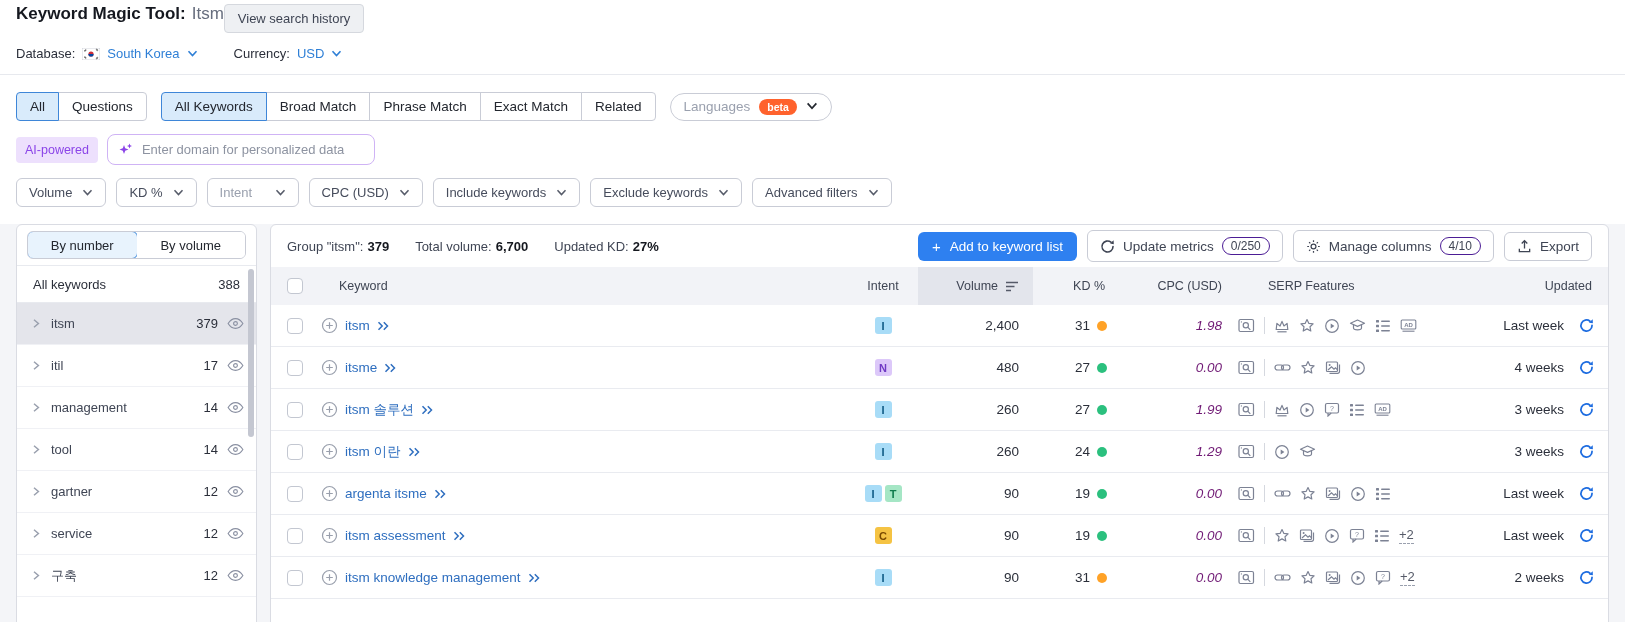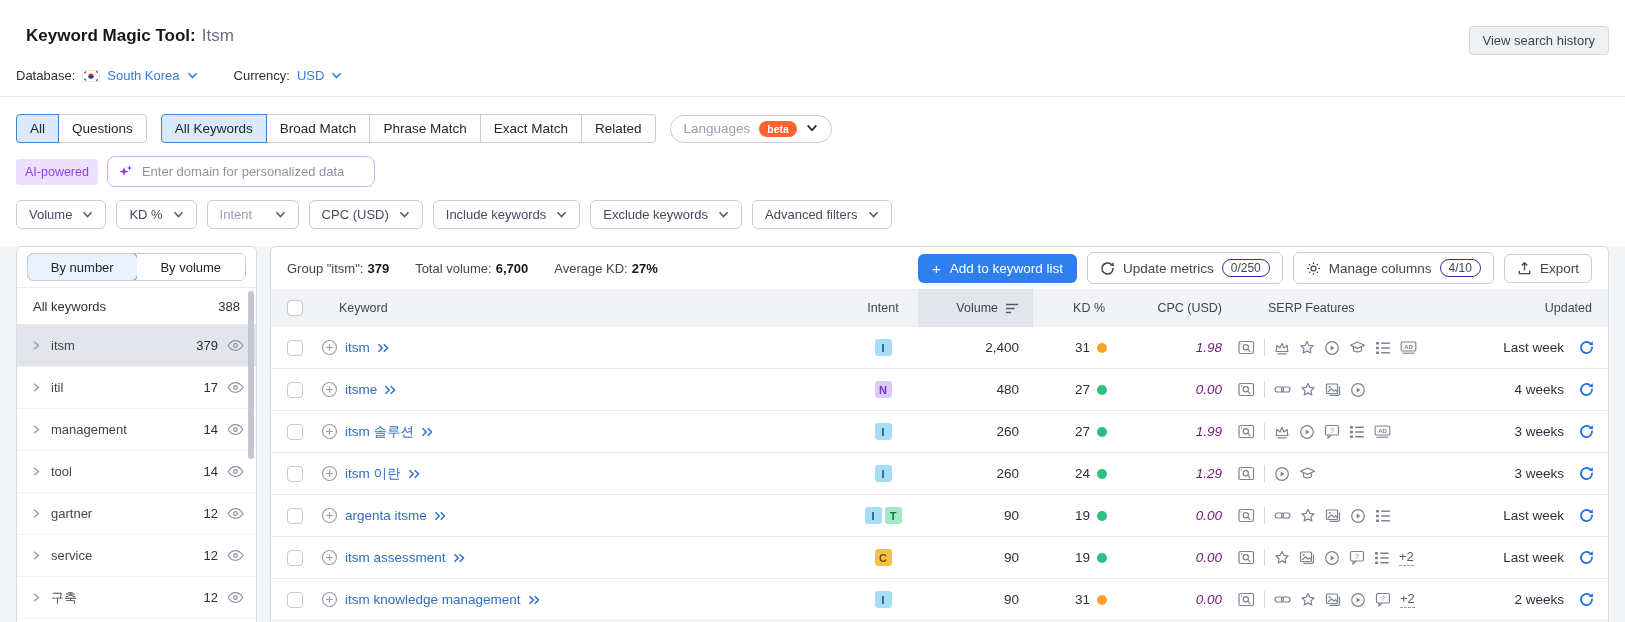--- a/index.html
+++ b/index.html
@@ -5,21 +5,21 @@
   * { box-sizing: border-box; margin: 0; padding: 0; }
   body {
     width: 1625px; height: 622px; overflow: hidden;
     font-family: "Liberation Sans", sans-serif;
     color: #2b2f3a; background: #fff; position: relative;
   }
   svg { display: block; }
 
   
   .top { padding: 0 16px; border-bottom: 1px solid #e7e9ee; background: #fff; }
-  .header-row { display: flex; justify-content: space-between; align-items: flex-start; padding-top: 26px; margin-left: 10px; }
+  .header-row { display: flex; align-items: flex-start; padding-top: 4px; }
   .title { font-size: 17px; font-weight: bold; color: #15181f; }
   .title .query { font-weight: normal; color: #676e7e; margin-left: 6px; }
   .vsh-btn { background: #eef0f3; border: 1px solid #d5d8de; border-radius: 4px; padding: 6px 13px; font-size: 13px; color: #3f4554; cursor: pointer; }
   .meta-row { display: flex; align-items: center; gap: 36px; margin-top: 13px; padding-bottom: 13px; font-size: 13px; }
   .meta-item { display: flex; align-items: center; gap: 7px; }
   .meta-label { color: #2b2f3a; }
   .blue-link { color: #2e7fd6; cursor: pointer; }
 
   
   .controls { padding: 17px 16px 0 16px; background: #fff; }
@@ -357,21 +357,21 @@
         </div>
       </div>
     <div class="sb-scrollbar"></div>
   </div>
 
   <div class="table-card">
     <div class="toolbar">
       <div class="stats">
         <span><span>Group "itsm":</span><b>379</b></span>
         <span><span>Total volume:</span><b>6,700</b></span>
-        <span><span>Average KD:</span><b>27%</b></span>
+        <span><span>Updated KD:</span><b>27%</b></span>
       </div>
       <div class="toolbar-right">
         <button class="btn-primary" id="add-btn" style="background: rgb(46, 128, 240);">
           <span class="plus">+</span>
           <span>Add to keyword list</span>
         </button>
         <button class="btn-outline">
           <span class="icon" id="refresh-btn-slot">
               <svg width="15" height="15" viewBox="0 0 16 16" fill="none">
                 <path d="M13.9 8 A5.9 5.9 0 1 1 11.7 3.4" stroke="#3f4554" stroke-width="1.7" stroke-linecap="round"></path>

